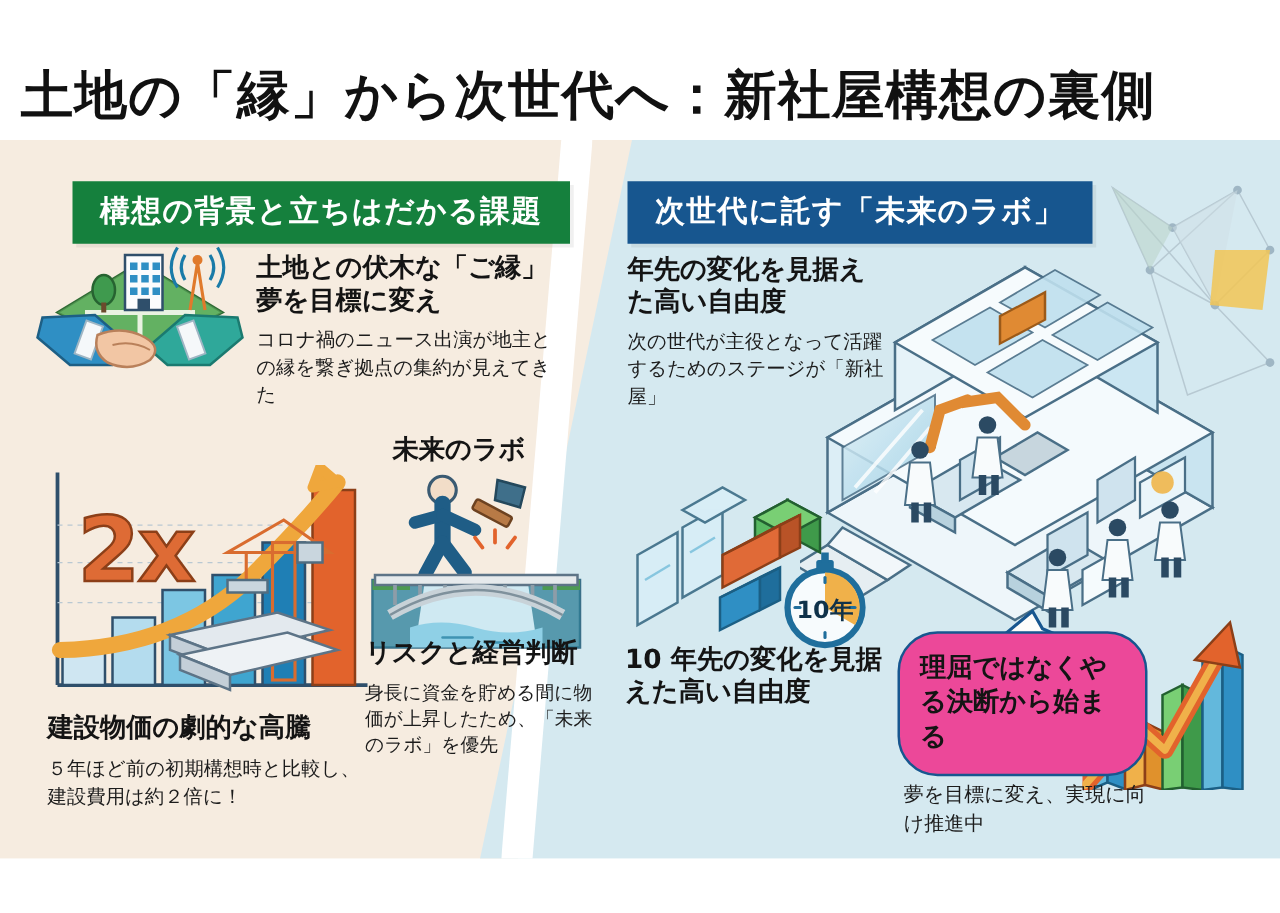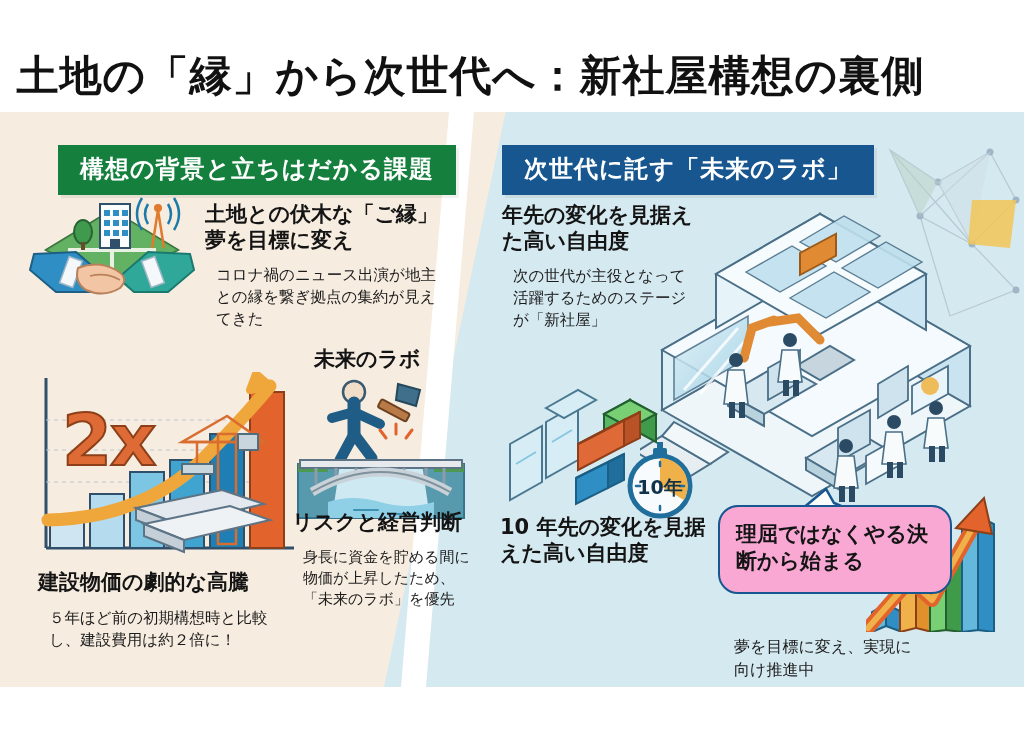--- a/index.html
+++ b/index.html
@@ -82,21 +82,21 @@
   
   .block { position: absolute; z-index: 20; }
   .block h3 {
     margin: 0 0 8px 0;
     font-size: 21px;
     font-weight: bold;
     line-height: 1.22;
     color: #141414;
   }
   .block p {
-    margin: 11px;
+    margin: 0;
     font-size: 15.5px;
     line-height: 1.42;
     color: #1c1c1c;
   }
   .caption-title {
     margin: 0 0 7px 0;
     font-size: 20px;
     font-weight: bold;
     line-height: 1.25;
     color: #141414;
@@ -112,25 +112,25 @@
   #block-bukka { left: 38px; top: 570px; width: 265px; }
   #block-post { left: 502px; top: 203px; width: 205px; }
   #block-10nen { left: 500px; top: 515px; width: 215px; }
   #block-yume { left: 723px; top: 625px; width: 205px; }
   #block-yume p { font-size: 16px; }
 
   
   #bubble-riku {
     position: absolute;
     left: 718px; top: 505px;
-    width: 234px;
+    width: 200px;
     z-index: 22;
-    background: #f9a8d4;
+    background: #ec4899;
     border: 2.5px solid #17568f;
-    border-radius: 20px;
+    border-radius: 32px;
     padding: 14px 16px 16px 16px;
     box-sizing: border-box;
   }
   #bubble-riku .bubble-text {
     font-size: 21px; font-weight: bold; line-height: 1.3; color: #141414;
   }
   #bubble-tail {
     position: absolute;
     left: 800px; top: 487px;
     width: 60px; height: 24px;

